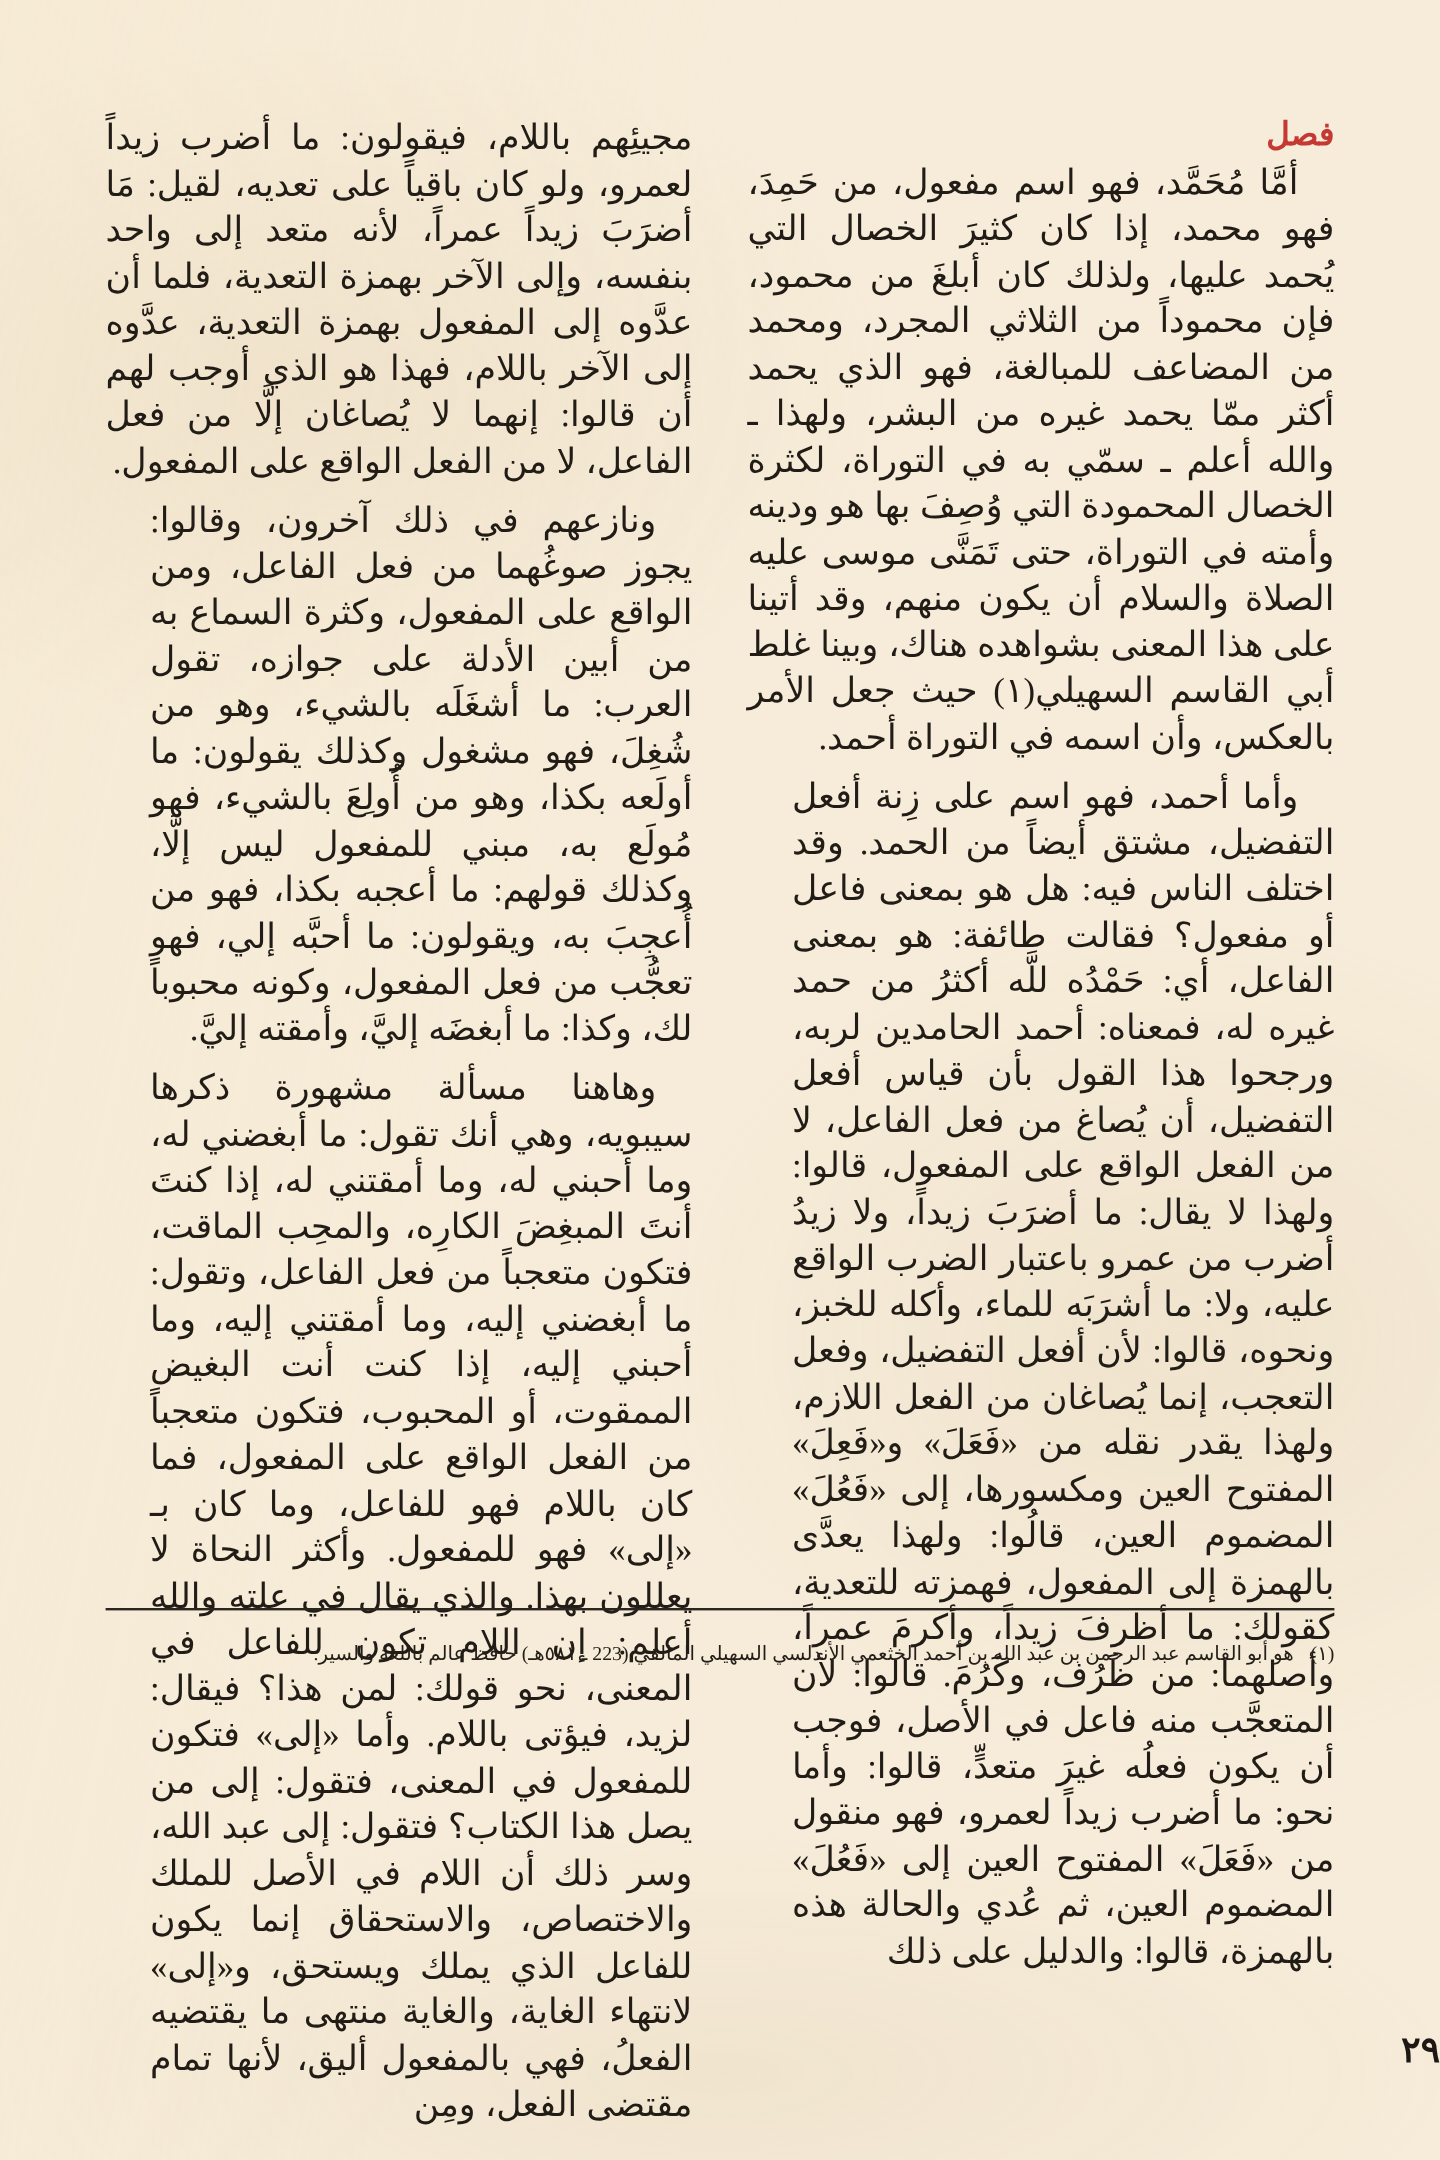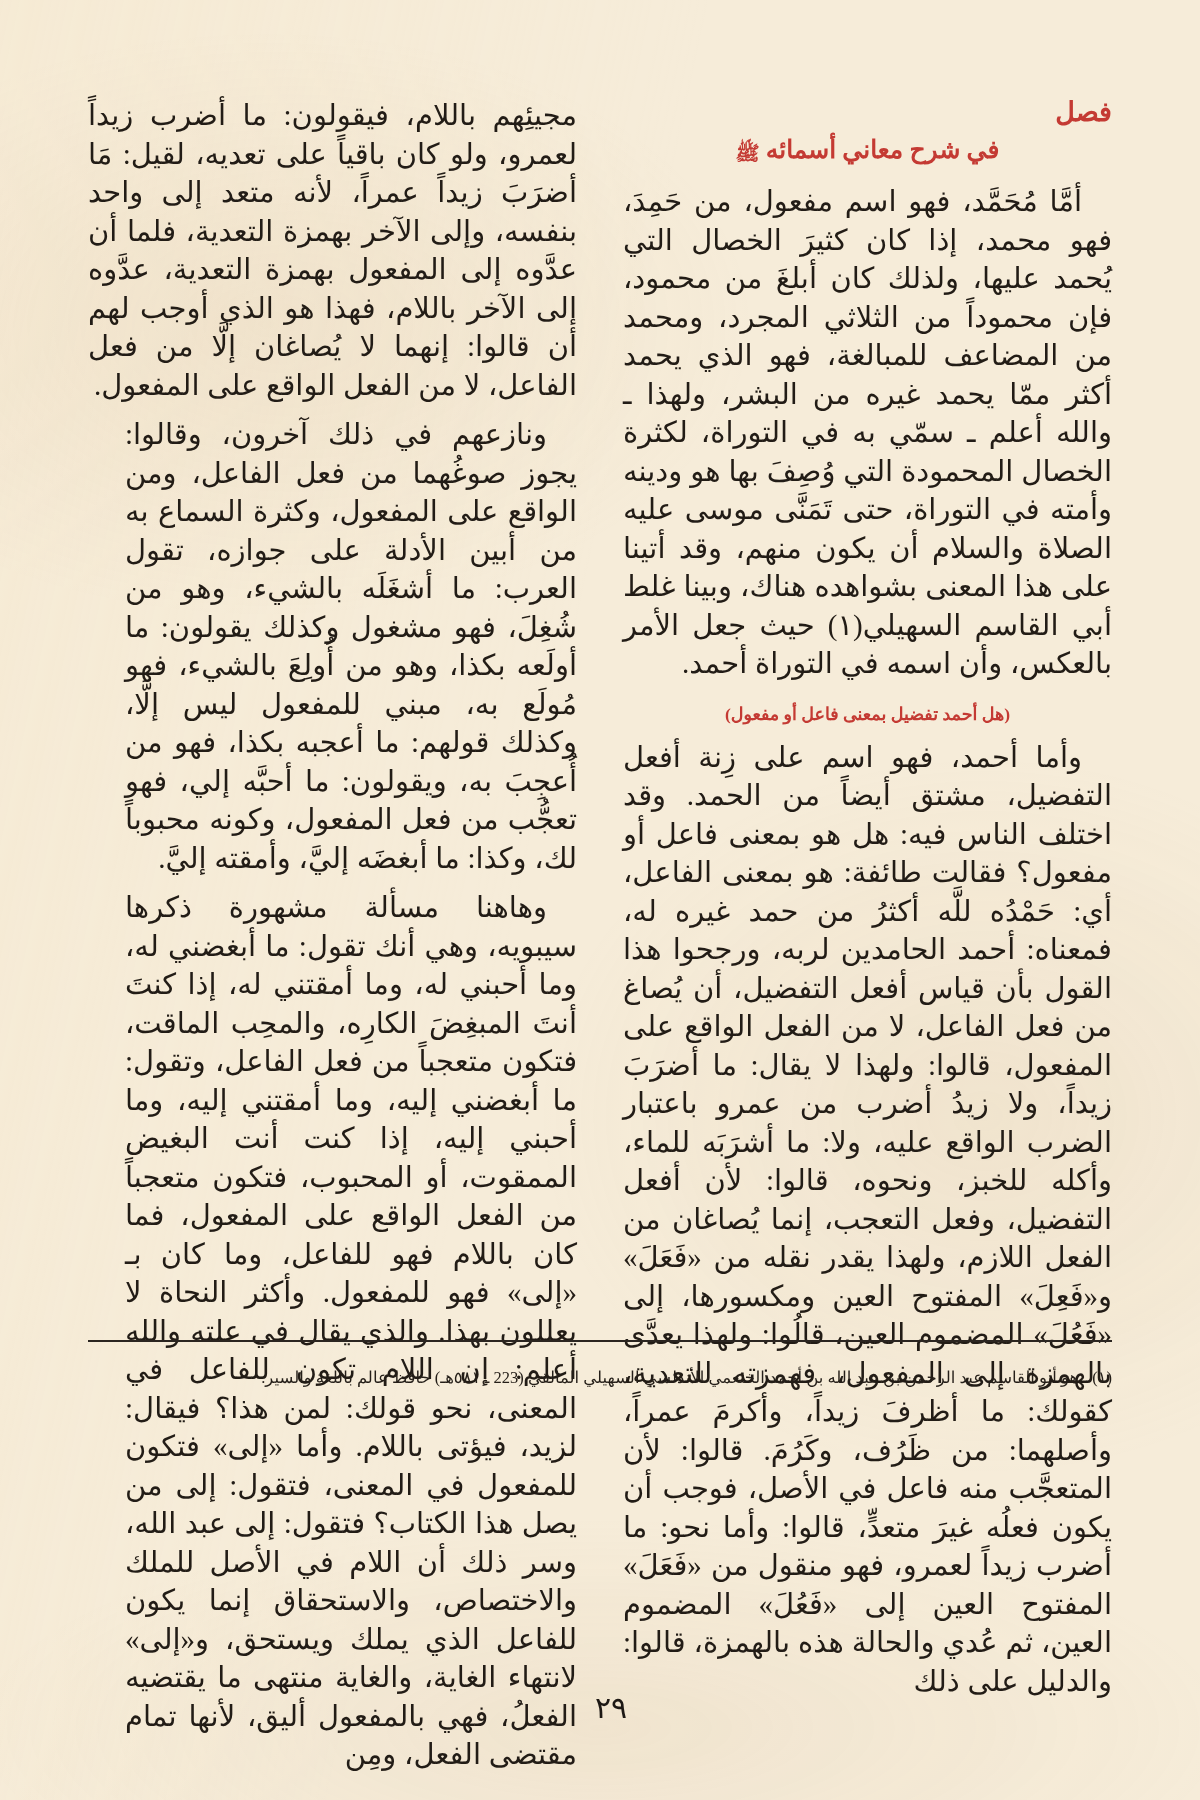--- a/index.html
+++ b/index.html
@@ -130,44 +130,42 @@
     flex: 1 1 auto;
     text-align: justify;
     text-align-last: right;
   }
 
   .page-number {
     position: absolute;
     left: 0;
     right: 0;
     top: 1690px;
-    text-align: center;
+    text-align: right;
     font-size: 30px;
-    font-weight: 400;
+    font-weight: 700;
     color: #1d1814;
     letter-spacing: 3px;
     padding-left: 22px;
   }
 </style>
 </head>
 <body style="background: rgb(246, 236, 217);">
 
 <div class="page">
   <div class="paper-texture"></div>
 
   <div class="text-block">
     <div class="columns">
 
       <div class="col">
         <h1 class="fasl">فصل</h1>
-        <h2 class="fasl-sub"><span>في شرح معاني أسمائه</span><span class="sallam">ﷺ</span></h2>
 
         <p class="body">أمَّا مُحَمَّد، فهو اسم مفعول، من حَمِدَ، فهو محمد، إذا كان كثيرَ الخصال التي يُحمد عليها، ولذلك كان أبلغَ من محمود، فإن محموداً من الثلاثي المجرد، ومحمد من المضاعف للمبالغة، فهو الذي يحمد أكثر ممّا يحمد غيره من البشر، ولهذا ـ والله أعلم ـ سمّي به في التوراة، لكثرة الخصال المحمودة التي وُصِفَ بها هو ودينه وأمته في التوراة، حتى تَمَنَّى موسى عليه الصلاة والسلام أن يكون منهم، وقد أتينا على هذا المعنى بشواهده هناك، وبينا غلط أبي القاسم السهيلي(١) حيث جعل الأمر بالعكس، وأن اسمه في التوراة أحمد.</p>
 
-        <h3 class="red-subhead">(هل أحمد تفضيل بمعنى فاعل أو مفعول)</h3>
 
         <p class="body">وأما أحمد، فهو اسم على زِنة أفعل التفضيل، مشتق أيضاً من الحمد. وقد اختلف الناس فيه: هل هو بمعنى فاعل أو مفعول؟ فقالت طائفة: هو بمعنى الفاعل، أي: حَمْدُه للَّه أكثرُ من حمد غيره له، فمعناه: أحمد الحامدين لربه، ورجحوا هذا القول بأن قياس أفعل التفضيل، أن يُصاغ من فعل الفاعل، لا من الفعل الواقع على المفعول، قالوا: ولهذا لا يقال: ما أضرَبَ زيداً، ولا زيدُ أضرب من عمرو باعتبار الضرب الواقع عليه، ولا: ما أشرَبَه للماء، وأكله للخبز، ونحوه، قالوا: لأن أفعل التفضيل، وفعل التعجب، إنما يُصاغان من الفعل اللازم، ولهذا يقدر نقله من «فَعَلَ» و«فَعِلَ» المفتوح العين ومكسورها، إلى «فَعُلَ» المضموم العين، قالُوا: ولهذا يعدَّى بالهمزة إلى المفعول، فهمزته للتعدية، كقولك: ما أظرفَ زيداً، وأكرمَ عمراً، وأصلهما: من ظَرُف، وكَرُمَ. قالوا: لأن المتعجَّب منه فاعل في الأصل، فوجب أن يكون فعلُه غيرَ متعدٍّ، قالوا: وأما نحو: ما أضرب زيداً لعمرو، فهو منقول من «فَعَلَ» المفتوح العين إلى «فَعُلَ» المضموم العين، ثم عُدي والحالة هذه بالهمزة، قالوا: والدليل على ذلك</p>
       </div>
 
       <div class="col">
         <p class="body noindent">مجيئِهم باللام، فيقولون: ما أضرب زيداً لعمرو، ولو كان باقياً على تعديه، لقيل: مَا أضرَبَ زيداً عمراً، لأنه متعد إلى واحد بنفسه، وإلى الآخر بهمزة التعدية، فلما أن عدَّوه إلى المفعول بهمزة التعدية، عدَّوه إلى الآخر باللام، فهذا هو الذي أوجب لهم أن قالوا: إنهما لا يُصاغان إلَّا من فعل الفاعل، لا من الفعل الواقع على المفعول.</p>
         <p class="body">ونازعهم في ذلك آخرون، وقالوا: يجوز صوغُهما من فعل الفاعل، ومن الواقع على المفعول، وكثرة السماع به من أبين الأدلة على جوازه، تقول العرب: ما أشغَلَه بالشيء، وهو من شُغِلَ، فهو مشغول وكذلك يقولون: ما أولَعه بكذا، وهو من أُولِعَ بالشيء، فهو مُولَع به، مبني للمفعول ليس إلَّا، وكذلك قولهم: ما أعجبه بكذا، فهو من أُعجِبَ به، ويقولون: ما أحبَّه إلي، فهو تعجُّب من فعل المفعول، وكونه محبوباً لك، وكذا: ما أبغضَه إليَّ، وأمقته إليَّ.</p>
         <p class="body">وهاهنا مسألة مشهورة ذكرها سيبويه، وهي أنك تقول: ما أبغضني له، وما أحبني له، وما أمقتني له، إذا كنتَ أنتَ المبغِضَ الكارِه، والمحِب الماقت، فتكون متعجباً من فعل الفاعل، وتقول: ما أبغضني إليه، وما أمقتني إليه، وما أحبني إليه، إذا كنت أنت البغيض الممقوت، أو المحبوب، فتكون متعجباً من الفعل الواقع على المفعول، فما كان باللام فهو للفاعل، وما كان بـ «إلى» فهو للمفعول. وأكثر النحاة لا يعللون بهذا. والذي يقال في علته والله أعلم: إن اللام تكون للفاعل في المعنى، نحو قولك: لمن هذا؟ فيقال: لزيد، فيؤتى باللام. وأما «إلى» فتكون للمفعول في المعنى، فتقول: إلى من يصل هذا الكتاب؟ فتقول: إلى عبد الله، وسر ذلك أن اللام في الأصل للملك والاختصاص، والاستحقاق إنما يكون للفاعل الذي يملك ويستحق، و«إلى» لانتهاء الغاية، والغاية منتهى ما يقتضيه الفعلُ، فهي بالمفعول أليق، لأنها تمام مقتضى الفعل، ومِن</p>
       </div>
 

